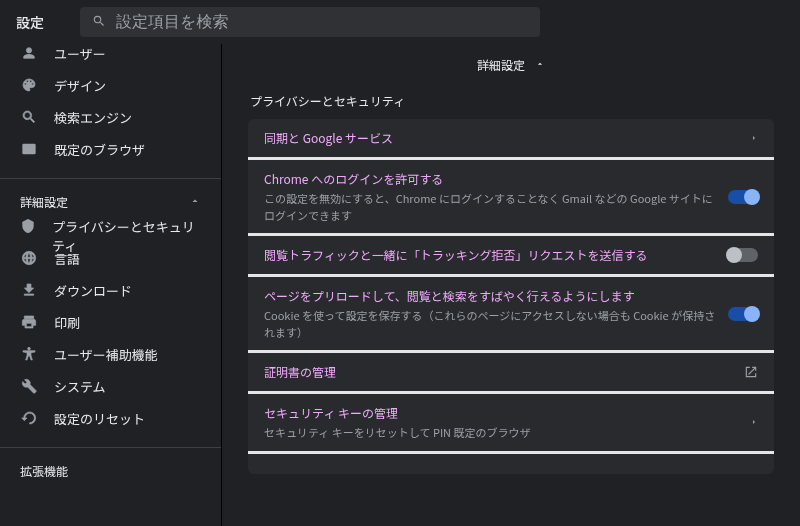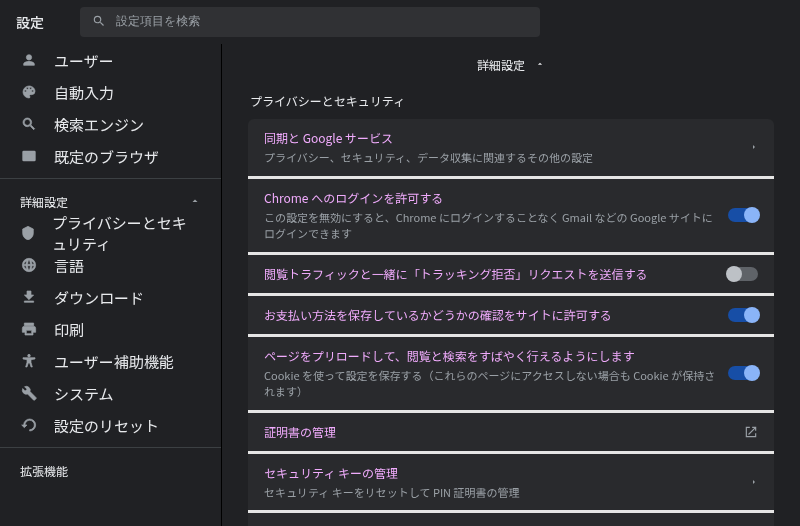--- a/index.html
+++ b/index.html
@@ -26,34 +26,34 @@
     background: #303134;
     border-radius: 4px;
     height: 30px;
     padding: 0 12px;
     gap: 10px;
     width: 460px;
   }
   .searchbox svg { width:14px; height:14px; fill:#9aa0a6; }
   .searchbox input {
     background: transparent; border: none; outline: none;
-    color: #7dd3fc; font-size: 12px; flex:1;font-family:Liberation Mono, monospace;
+    color: #7dd3fc; font-size: 16px; flex:1;
   }
   .searchbox input::placeholder { color:#9aa0a6; }
   .layout { display:flex; height: calc(100% - 44px); }
   .sidebar {
     width: 222px;
     border-right: 1px solid #000;
     padding-top: 0;
     overflow: hidden;
   }
   .side-item {
-    display:flex; align-items:center; gap:16px;
+    display:flex; gap:16px;
     height:32px; padding:0 20px;
-    color:#e8eaed; font-size:15px;
+    color:#e8eaed; font-size:13px;
     cursor:pointer;
   }
   .side-item .icon { width:18px; height:18px; display:flex; align-items:center; justify-content:center;}
   .side-item .icon svg { width:16px; height:16px; fill:#9aa0a6; stroke:#9aa0a6;}
   .side-section-header {
     display:flex; align-items:center; justify-content:space-between;
     height:32px; padding:0 20px; color:#e8eaed; font-size:12px;
     cursor:pointer;
   }
   .side-section-header .chev { width:12px;height:12px;fill:#9aa0a6;}
@@ -126,21 +126,21 @@
           </svg>
         </span>
       <span>ユーザー</span>
     </div>
     <div class="side-item">
       <span class="icon">
           <svg viewBox="0 0 24 24">
             <path d="M12 3a9 9 0 000 18c.83 0 1.5-.67 1.5-1.5 0-.39-.15-.74-.39-1.01a1.5 1.5 0 011.11-2.49H16a5 5 0 005-5c0-4.42-4.03-8-9-8zM6.5 12a1.5 1.5 0 110-3 1.5 1.5 0 010 3zm3-4a1.5 1.5 0 110-3 1.5 1.5 0 010 3zm5 0a1.5 1.5 0 110-3 1.5 1.5 0 010 3zm3 4a1.5 1.5 0 110-3 1.5 1.5 0 010 3z"></path>
           </svg>
         </span>
-      <span>自動入力</span>
+      <span>デザイン</span>
     </div>
     <div class="side-item">
       <span class="icon">
           <svg viewBox="0 0 24 24">
             <path d="M15.5 14h-.79l-.28-.27A6.471 6.471 0 0016 9.5 6.5 6.5 0 109.5 16c1.61 0 3.09-.59 4.23-1.57l.27.28v.79l5 4.99L20.49 19l-4.99-5zM9.5 14A4.5 4.5 0 1114 9.5 4.5 4.5 0 019.5 14z"></path>
           </svg>
         </span>
       <span>検索エンジン</span>
     </div>
     <div class="side-item">
@@ -235,21 +235,20 @@
           <path d="M7 14l5-5 5 5z"></path>
         </svg>
     </div>
 
     <div class="section-title">プライバシーとセキュリティ</div>
 
     <div class="card" id="card">
         <div class="row">
           <div class="txt">
             <div class="title">同期と Google サービス</div>
-            <div class="sub">プライバシー、セキュリティ、データ収集に関連するその他の設定</div>
           </div>
           <div class="action chevron-r">
             <svg viewBox="0 0 24 24">
               <path d="M9 6l6 6-6 6z"></path>
             </svg>
           </div>
         </div>
         <div class="row">
           <div class="txt">
             <div class="title">Chrome へのログインを許可する</div>
@@ -266,53 +265,43 @@
             <div class="title">閲覧トラフィックと一緒に「トラッキング拒否」リクエストを送信する</div>
           </div>
           <div class="action">
             <div class="toggle off">
               <div class="knob"></div>
             </div>
           </div>
         </div>
         <div class="row">
           <div class="txt">
-            <div class="title">お支払い方法を保存しているかどうかの確認をサイトに許可する</div>
+            <div class="title">ページをプリロードして、閲覧と検索をすばやく行えるようにします</div>
+            <div class="sub">Cookie を使って設定を保存する（これらのページにアクセスしない場合も Cookie が保持されます）</div>
           </div>
           <div class="action">
             <div class="toggle on">
               <div class="knob"></div>
             </div>
           </div>
         </div>
         <div class="row">
           <div class="txt">
-            <div class="title">ページをプリロードして、閲覧と検索をすばやく行えるようにします</div>
-            <div class="sub">Cookie を使って設定を保存する（これらのページにアクセスしない場合も Cookie が保持されます）</div>
-          </div>
-          <div class="action">
-            <div class="toggle on">
-              <div class="knob"></div>
-            </div>
-          </div>
-        </div>
-        <div class="row">
-          <div class="txt">
             <div class="title">証明書の管理</div>
           </div>
           <div class="action open-ext">
             <svg viewBox="0 0 24 24">
               <path d="M14 3v2h3.59L7 15.59 8.41 17 19 6.41V10h2V3h-7zM5 5h5V3H3v18h18v-7h-2v5H5V5z"></path>
             </svg>
           </div>
         </div>
         <div class="row">
           <div class="txt">
             <div class="title">セキュリティ キーの管理</div>
-            <div class="sub">セキュリティ キーをリセットして PIN 証明書の管理</div>
+            <div class="sub">セキュリティ キーをリセットして PIN 既定のブラウザ</div>
           </div>
           <div class="action chevron-r">
             <svg viewBox="0 0 24 24">
               <path d="M9 6l6 6-6 6z"></path>
             </svg>
           </div>
         </div>
         <div class="row"></div>
       </div>
   </main>

